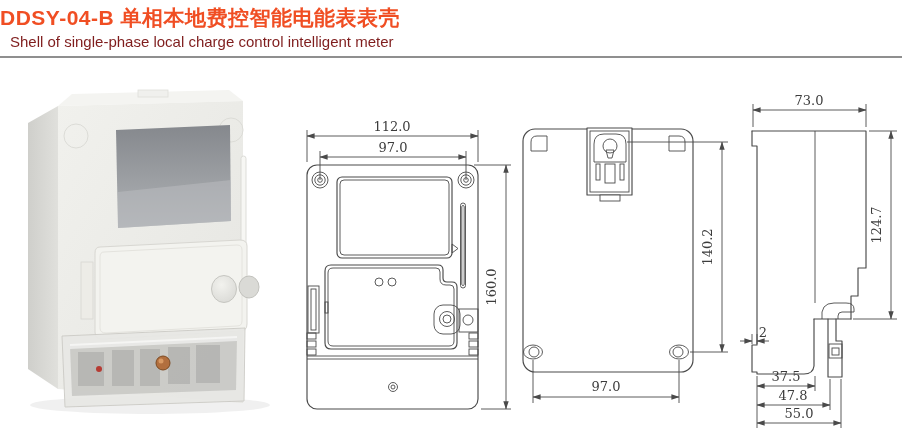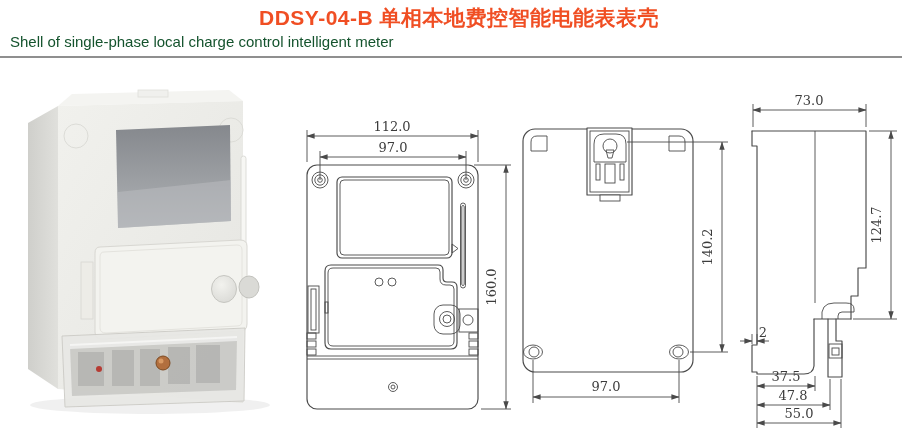--- a/index.html
+++ b/index.html
@@ -1,21 +1,21 @@
 <!DOCTYPE html>
 <html><head>
 <meta charset="utf-8">
 <style>
   html,body{margin:0;padding:0;background:#ffffff;}
   .page{position:relative;width:902px;height:439px;background:#fff;overflow:hidden;
         font-family:"Liberation Sans",sans-serif;}
   .hdr{position:absolute;left:0;top:0;width:902px;}
-  .hdr h1{margin:6px 0 0 16px;font-size:21px;line-height:24px;font-weight:bold;
-          color:#f04e23;letter-spacing:0.5px;text-align:center;}
-  .hdr p{margin:3px 12px 0 10px;font-size:15px;line-height:18px;color:#14532d;}
+  .hdr h1{margin:6px 0 0 0;font-size:21px;line-height:24px;font-weight:bold;
+          color:#f04e23;letter-spacing:0.5px;}
+  .hdr p{margin:3px 12px 0 10px;font-size:15px;line-height:18px;color:#7f1d1d;}
   .hdr .rule{position:absolute;left:0;top:56px;width:902px;height:2px;background:#8f8f8f;}
   svg text{font-family:"DejaVu Serif","Liberation Serif",serif;font-size:13px;fill:#3c3c3c;}
   .ln{stroke:#4a4a4a;stroke-width:1.15;fill:none;stroke-linejoin:round;stroke-linecap:round;}
   .th{stroke:#4a4a4a;stroke-width:0.9;fill:none;}
   .dim{stroke:#4a4a4a;stroke-width:0.9;fill:none;}
   .mask{fill:#ffffff;}
 </style>
 </head>
 <body>
 

